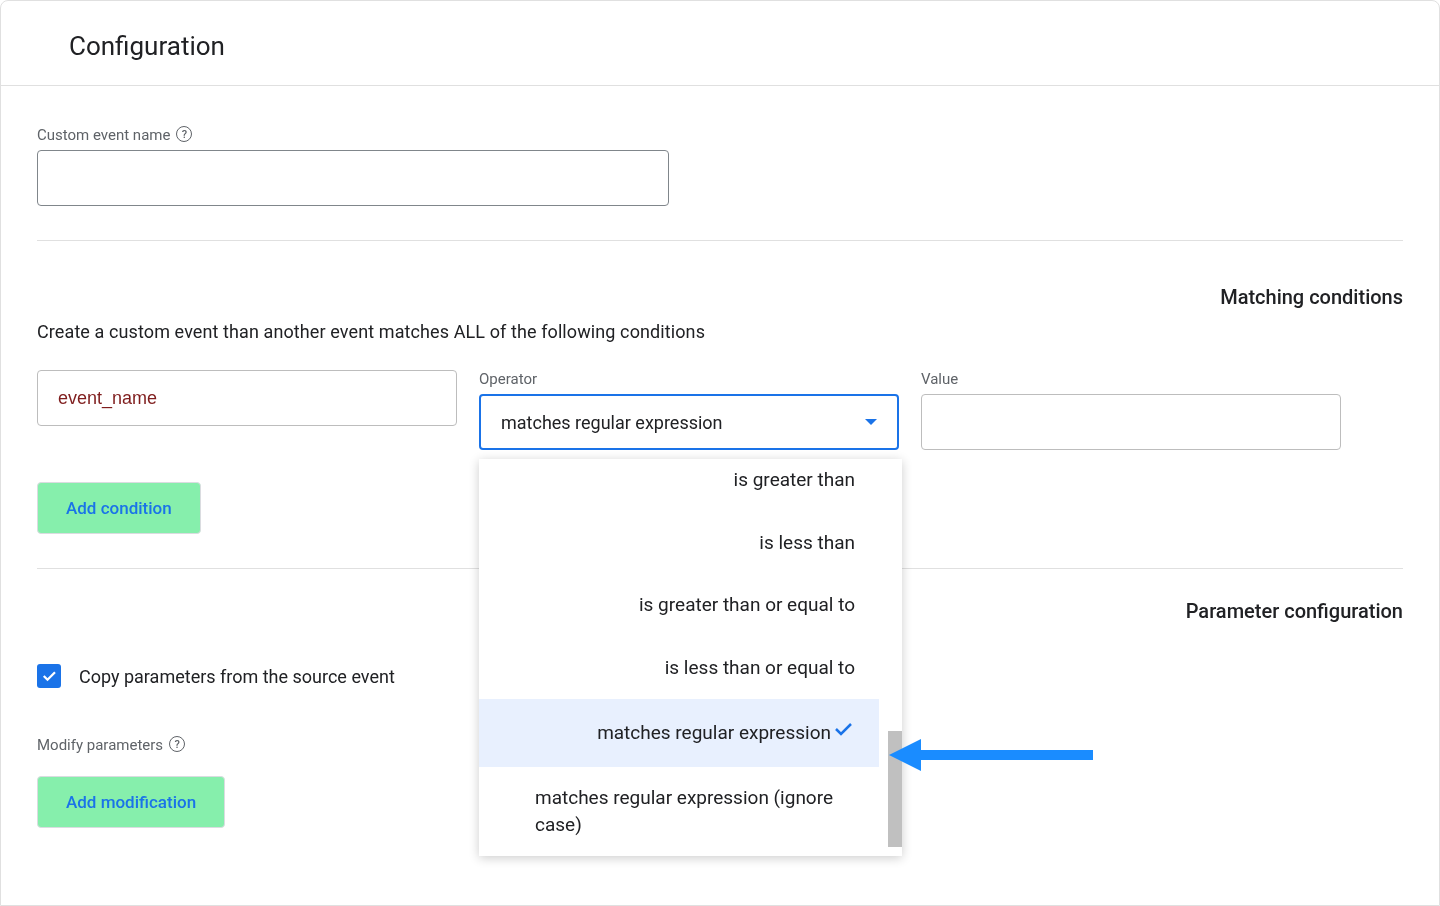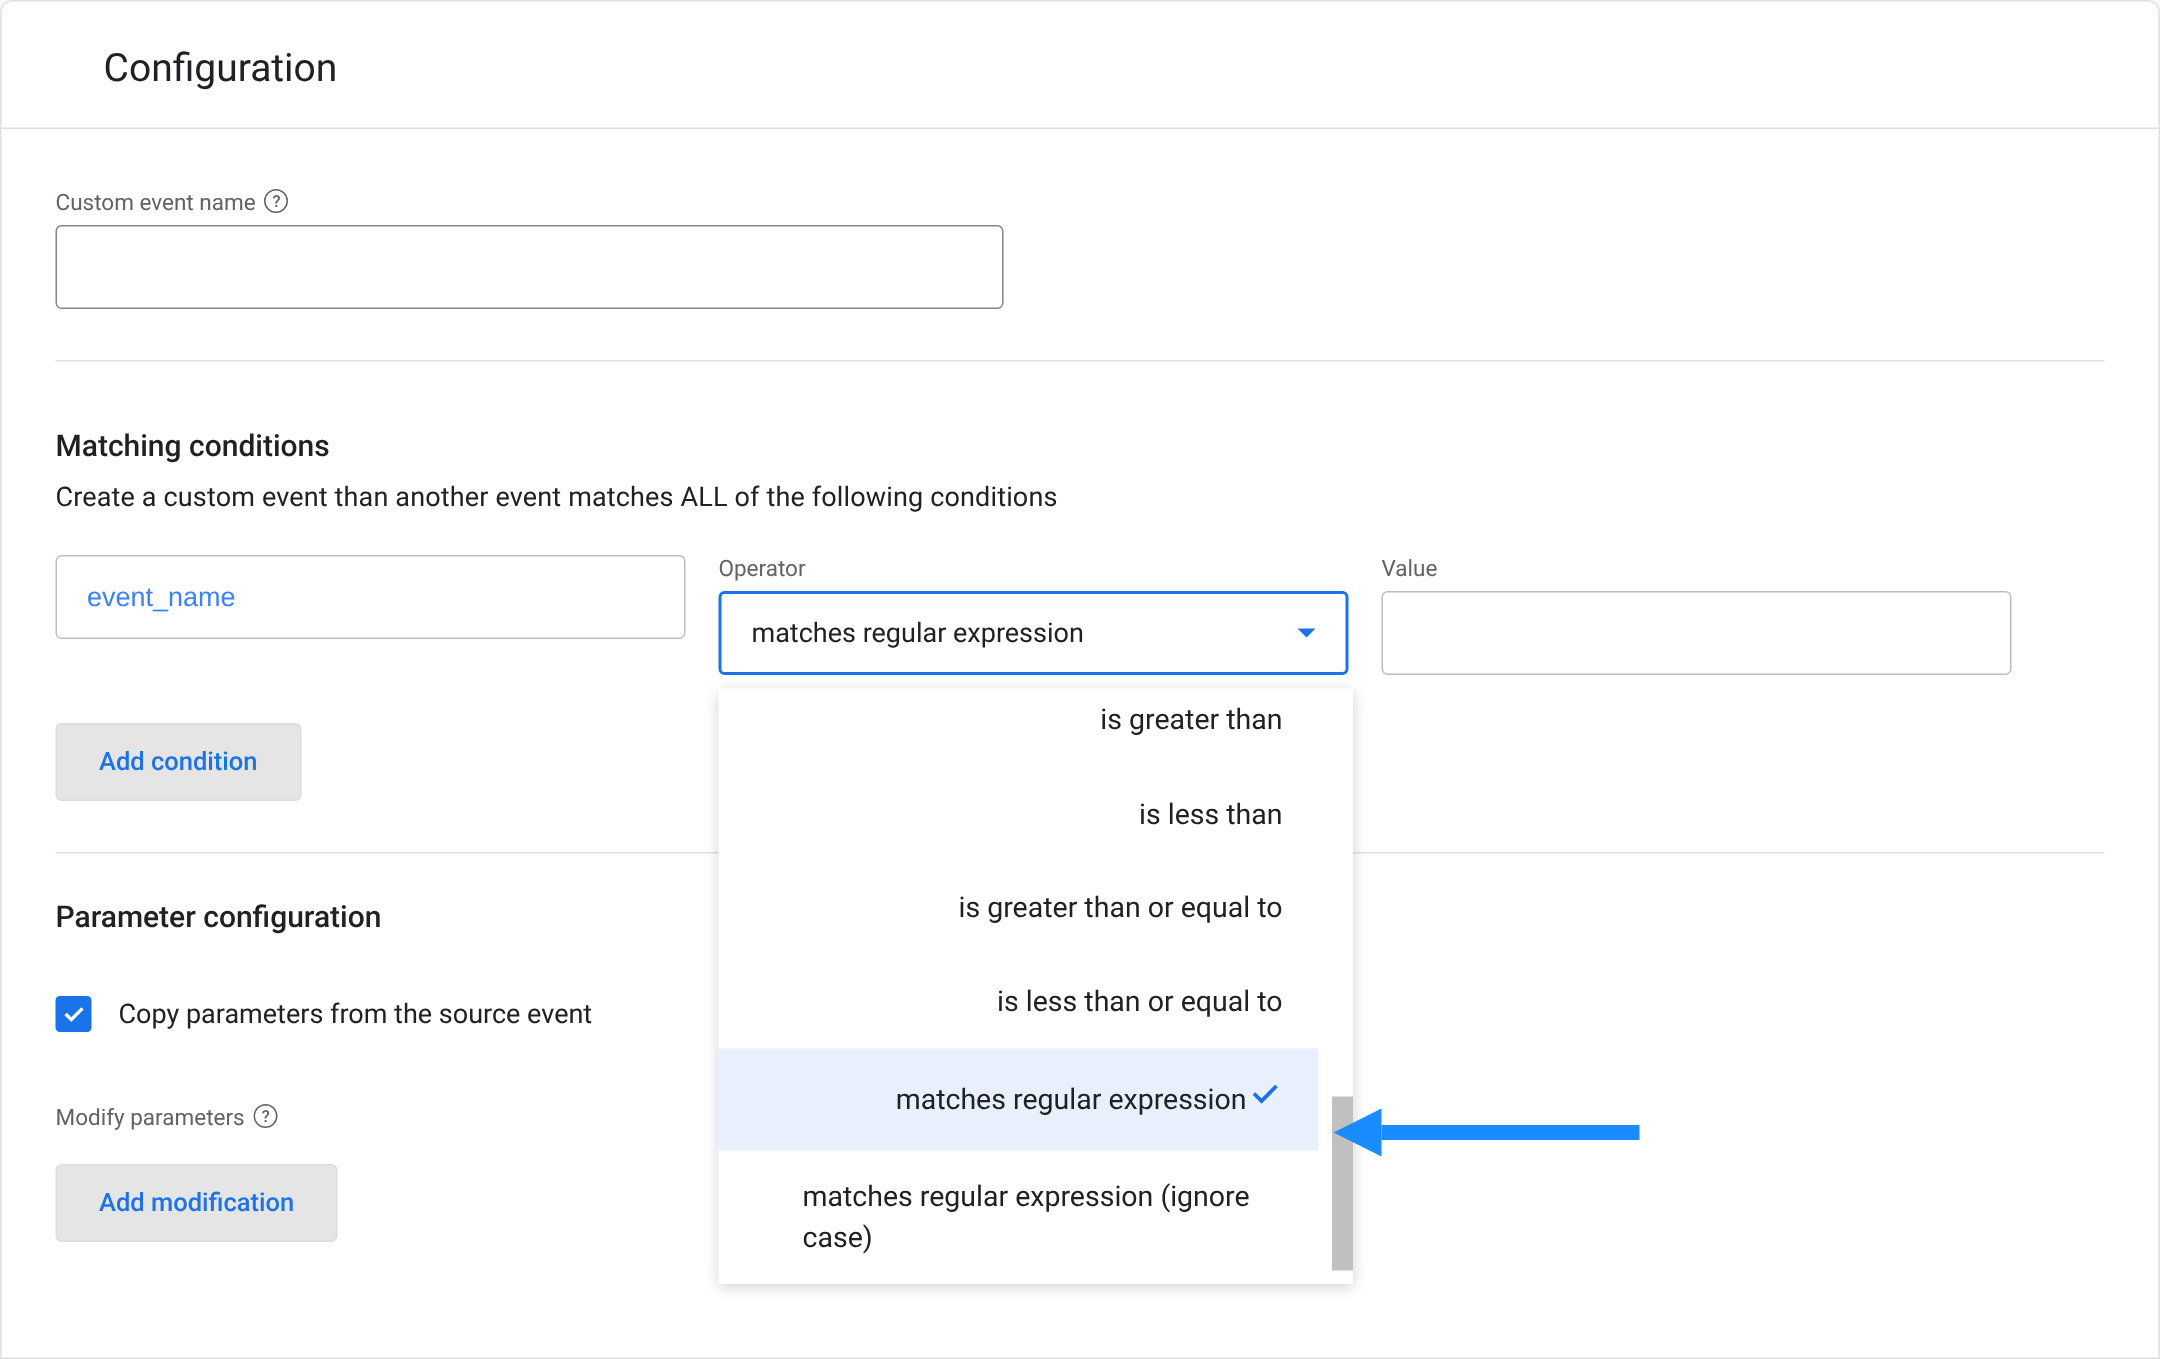--- a/index.html
+++ b/index.html
@@ -72,20 +72,21 @@
     .section-divider-2 {
       border: none;
       border-top: 1px solid #e0e0e0;
       margin: 34px 0 30px 0;
     }
     .section-title {
       font-size: 20px;
       font-weight: 500;
       color: #202124;
       margin-bottom: 12px;
+      text-align: right;
     }
     .section-description {
       font-size: 18px;
       color: #202124;
       margin-bottom: 28px;
       letter-spacing: 0.1px;
     }
     .conditions-row {
       display: flex;
       gap: 22px;
@@ -99,21 +100,21 @@
       margin-bottom: 6px;
     }
     .parameter-input {
       width: 420px;
       height: 56px;
       border: 1px solid #bdbdbd;
       border-radius: 4px;
       padding: 0 20px;
       font-size: 18px;
       outline: none;
-      color: #3b82f6;
+      color: #7f1d1d;
     }
     .operator-select {
       width: 420px;
       height: 56px;
       border: 2px solid #1a73e8;
       border-radius: 4px;
       padding: 0 20px;
       font-size: 18px;
       display: flex;
       align-items: center;
@@ -140,21 +141,21 @@
       outline: none;
     }
     .add-button {
       display: inline-flex;
       align-items: center;
       justify-content: center;
       padding: 0 28px;
       height: 52px;
       border: 1px solid #dadce0;
       border-radius: 4px;
-      background: #e5e5e5;
+      background: #86efac;
       color: #1a73e8;
       font-size: 17px;
       font-weight: 500;
       cursor: pointer;
       font-family: inherit;
     }
     .checkbox-row {
       display: flex;
       align-items: center;
       gap: 18px;

